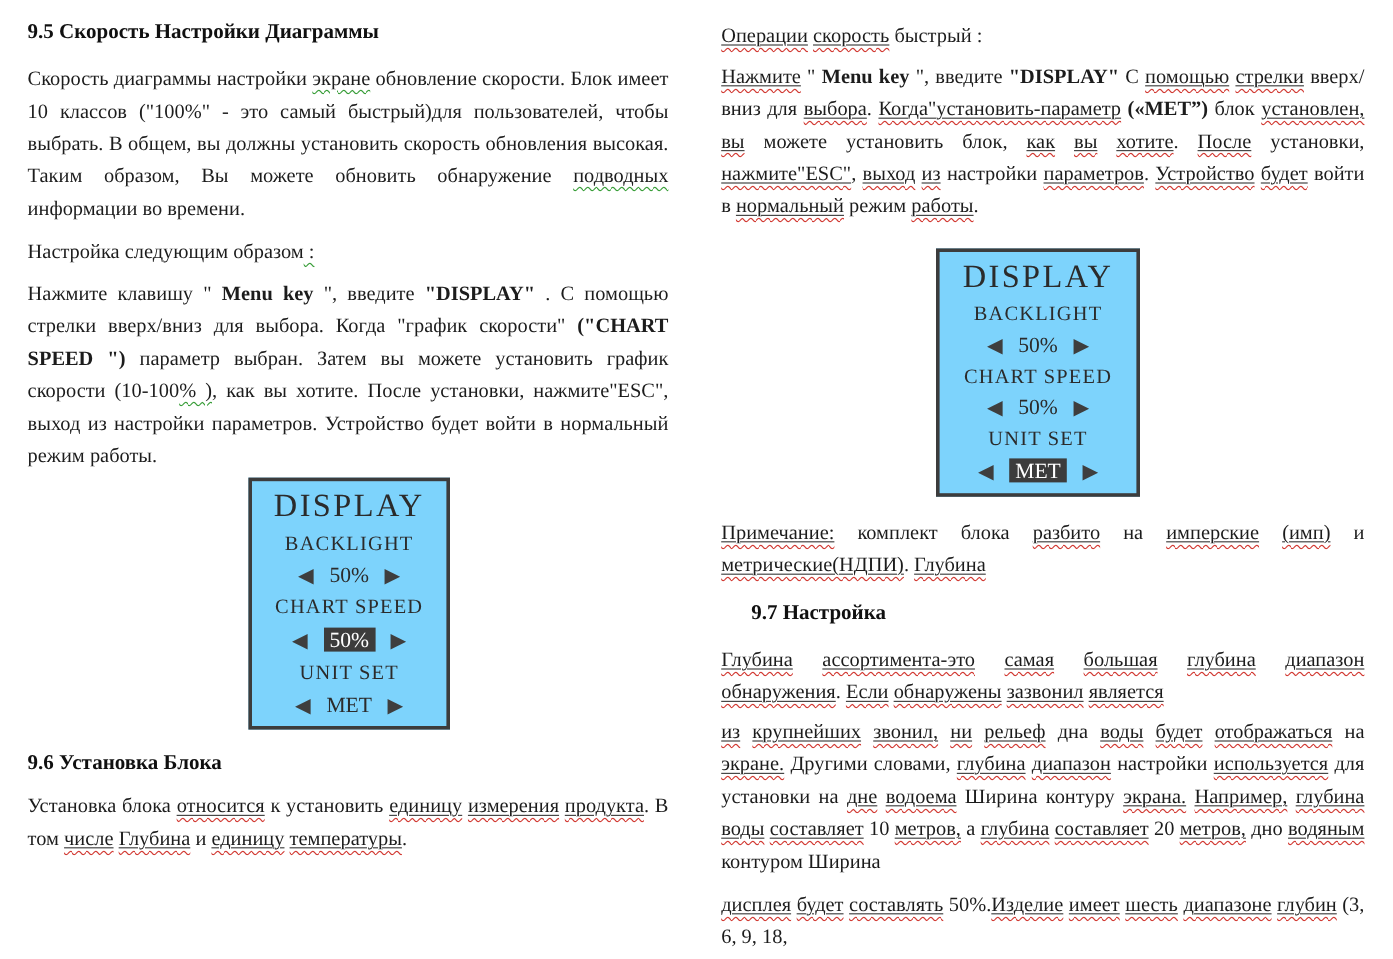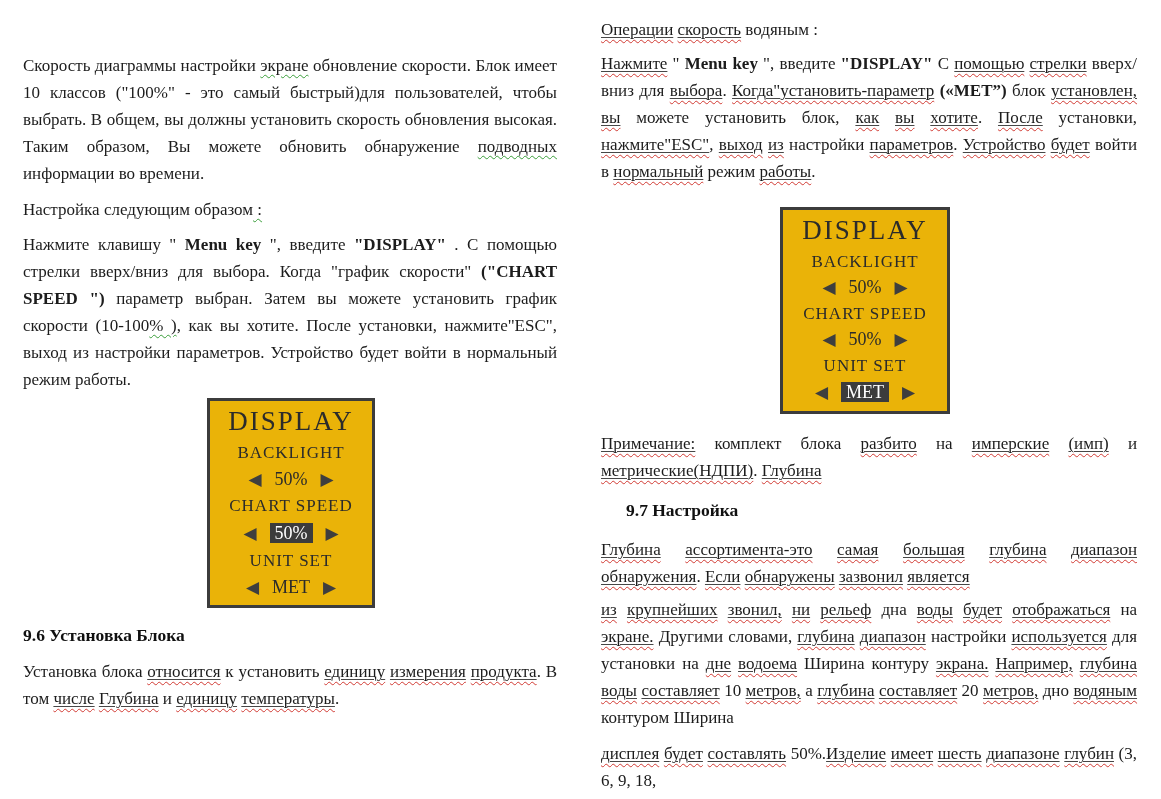--- a/index.html
+++ b/index.html
@@ -15,36 +15,37 @@
   .body-p{font-size:17px;line-height:27px;margin:0;text-align:justify;}
   .short{text-align:left;}
   .b{font-weight:bold;}
   
   .ud{text-decoration:underline solid #474747 1px;text-underline-offset:2px;}
   .wr{text-decoration:underline wavy #d23b34 1px;text-underline-offset:4px;}
   
   .wg{text-decoration:underline wavy #3a9e3a 1px;text-underline-offset:3px;}
   
   .menu-box{
-    position:absolute;box-sizing:border-box;border:3px solid #3c3c3c;background:#eab308;
+    position:absolute;box-sizing:border-box;border:3px solid #3c3c3c;background:#7dd3fc;
     display:flex;flex-direction:column;align-items:center;justify-content:space-between;
     padding:7px 4px 9px 4px;color:#2b2b2b;
   }
   .menu-title{font-size:27px;letter-spacing:2px;line-height:1;}
   .menu-label{font-size:17px;letter-spacing:1px;line-height:1;white-space:nowrap;}
   .menu-valrow{display:flex;align-items:center;gap:13px;line-height:1;}
   .menu-arrow{font-size:17px;color:#3e3e3e;}
   .menu-val{font-size:18px;}
   .menu-val.hl{background:#3c3c3c;color:#ffffff;padding:1px 5px;}
   #h97{padding-left:5px;}
 </style>
 </head>
 <body>
 
 <div class="col" id="left-col">
+  <h2 class="sect block" style="top:16px;">9.5 Скорость Настройки Диаграммы</h2>
   <p class="body-p block" style="top:52px;"><span>Скорость диаграммы настройки </span><span class="wg">экране</span><span> обновление скорости. Блок имеет 10 классов ("100%" - это самый быстрый)для пользователей, чтобы выбрать. В общем, вы должны установить скорость обновления высокая. Таким образом, Вы можете обновить обнаружение </span><span class="wg">подводных</span><span> информации во времени.</span></p>
   <p class="body-p short block" style="top:196px;"><span>Настройка следующим образом</span><span class="wg"> :</span></p>
   <p class="body-p block" style="top:231px;"><span>Нажмите клавишу " </span><span class="b">Menu key</span><span> ", введите </span><span class="b">"DISPLAY"</span><span> . С помощью стрелки вверх/вниз для выбора.  Когда "график скорости" </span><span class="b">("CHART SPEED ")</span><span> параметр выбран. Затем вы можете установить график скорости (10-100</span><span class="wg">% )</span><span>, как вы хотите. После установки, нажмите"ESC", выход из настройки параметров. Устройство будет войти в нормальный режим работы.</span></p>
   <div class="menu-box" style="left:184px;top:398px;width:168px;height:210px;">
       <div class="menu-title">DISPLAY</div>
       <div class="menu-label">BACKLIGHT</div>
       <div class="menu-valrow">
         <span class="menu-arrow">◀</span>
         <span class="menu-val">50%</span>
         <span class="menu-arrow">▶</span>
@@ -60,21 +61,21 @@
         <span class="menu-arrow">◀</span>
         <span class="menu-val">MET</span>
         <span class="menu-arrow">▶</span>
       </div>
     </div>
   <h2 class="sect block" style="top:625px;">9.6 Установка Блока</h2>
   <p class="body-p block" style="top:658px;"><span>Установка блока </span><span class="ud"><span class="wr">относится</span></span><span> к установить </span><span class="ud"><span class="wr">единицу</span></span><span> </span><span class="ud"><span class="wr">измерения</span></span><span> </span><span class="ud"><span class="wr">продукта</span></span><span>. В том </span><span class="ud"><span class="wr">числе</span></span><span> </span><span class="ud"><span class="wr">Глубина</span></span><span> и </span><span class="ud"><span class="wr">единицу</span></span><span> </span><span class="ud"><span class="wr">температуры</span></span><span>.</span></p>
 </div>
 
 <div class="col" id="right-col">
-  <p class="body-p short block" style="top:16px;"><span class="ud"><span class="wr">Операции</span></span><span> </span><span class="ud"><span class="wr">скорость</span></span><span> водяным :</span></p>
+  <p class="body-p short block" style="top:16px;"><span class="ud"><span class="wr">Операции</span></span><span> </span><span class="ud"><span class="wr">скорость</span></span><span> быстрый :</span></p>
   <p class="body-p block" style="top:50px;"><span class="ud"><span class="wr">Нажмите</span></span><span> " </span><span class="b">Menu key</span><span> ", введите </span><span class="b">"DISPLAY"</span><span> С </span><span class="ud"><span class="wr">помощью</span></span><span> </span><span class="ud"><span class="wr">стрелки</span></span><span> вверх/вниз для </span><span class="ud"><span class="wr">выбора</span></span><span>. </span><span class="ud"><span class="wr">Когда"установить-параметр</span></span><span> </span><span class="b">(«МЕТ”)</span><span> блок </span><span class="ud"><span class="wr">установлен,</span></span><span> </span><span class="ud"><span class="wr">вы</span></span><span> можете установить блок, </span><span class="ud"><span class="wr">как</span></span><span> </span><span class="ud"><span class="wr">вы</span></span><span> </span><span class="ud"><span class="wr">хотите</span></span><span>. </span><span class="ud"><span class="wr">После</span></span><span> установки, </span><span class="ud"><span class="wr">нажмите"ESC"</span></span><span>, </span><span class="ud"><span class="wr">выход</span></span><span> </span><span class="ud"><span class="wr">из</span></span><span> настройки </span><span class="ud"><span class="wr">параметров</span></span><span>. </span><span class="ud"><span class="wr">Устройство</span></span><span> </span><span class="ud"><span class="wr">будет</span></span><span> войти в </span><span class="ud"><span class="wr">нормальный</span></span><span> режим </span><span class="ud"><span class="wr">работы</span></span><span>.</span></p>
   <div class="menu-box" style="left:179px;top:207px;width:170px;height:207px;">
       <div class="menu-title">DISPLAY</div>
       <div class="menu-label">BACKLIGHT</div>
       <div class="menu-valrow">
         <span class="menu-arrow">◀</span>
         <span class="menu-val">50%</span>
         <span class="menu-arrow">▶</span>
       </div>
       <div class="menu-label">CHART SPEED</div>

